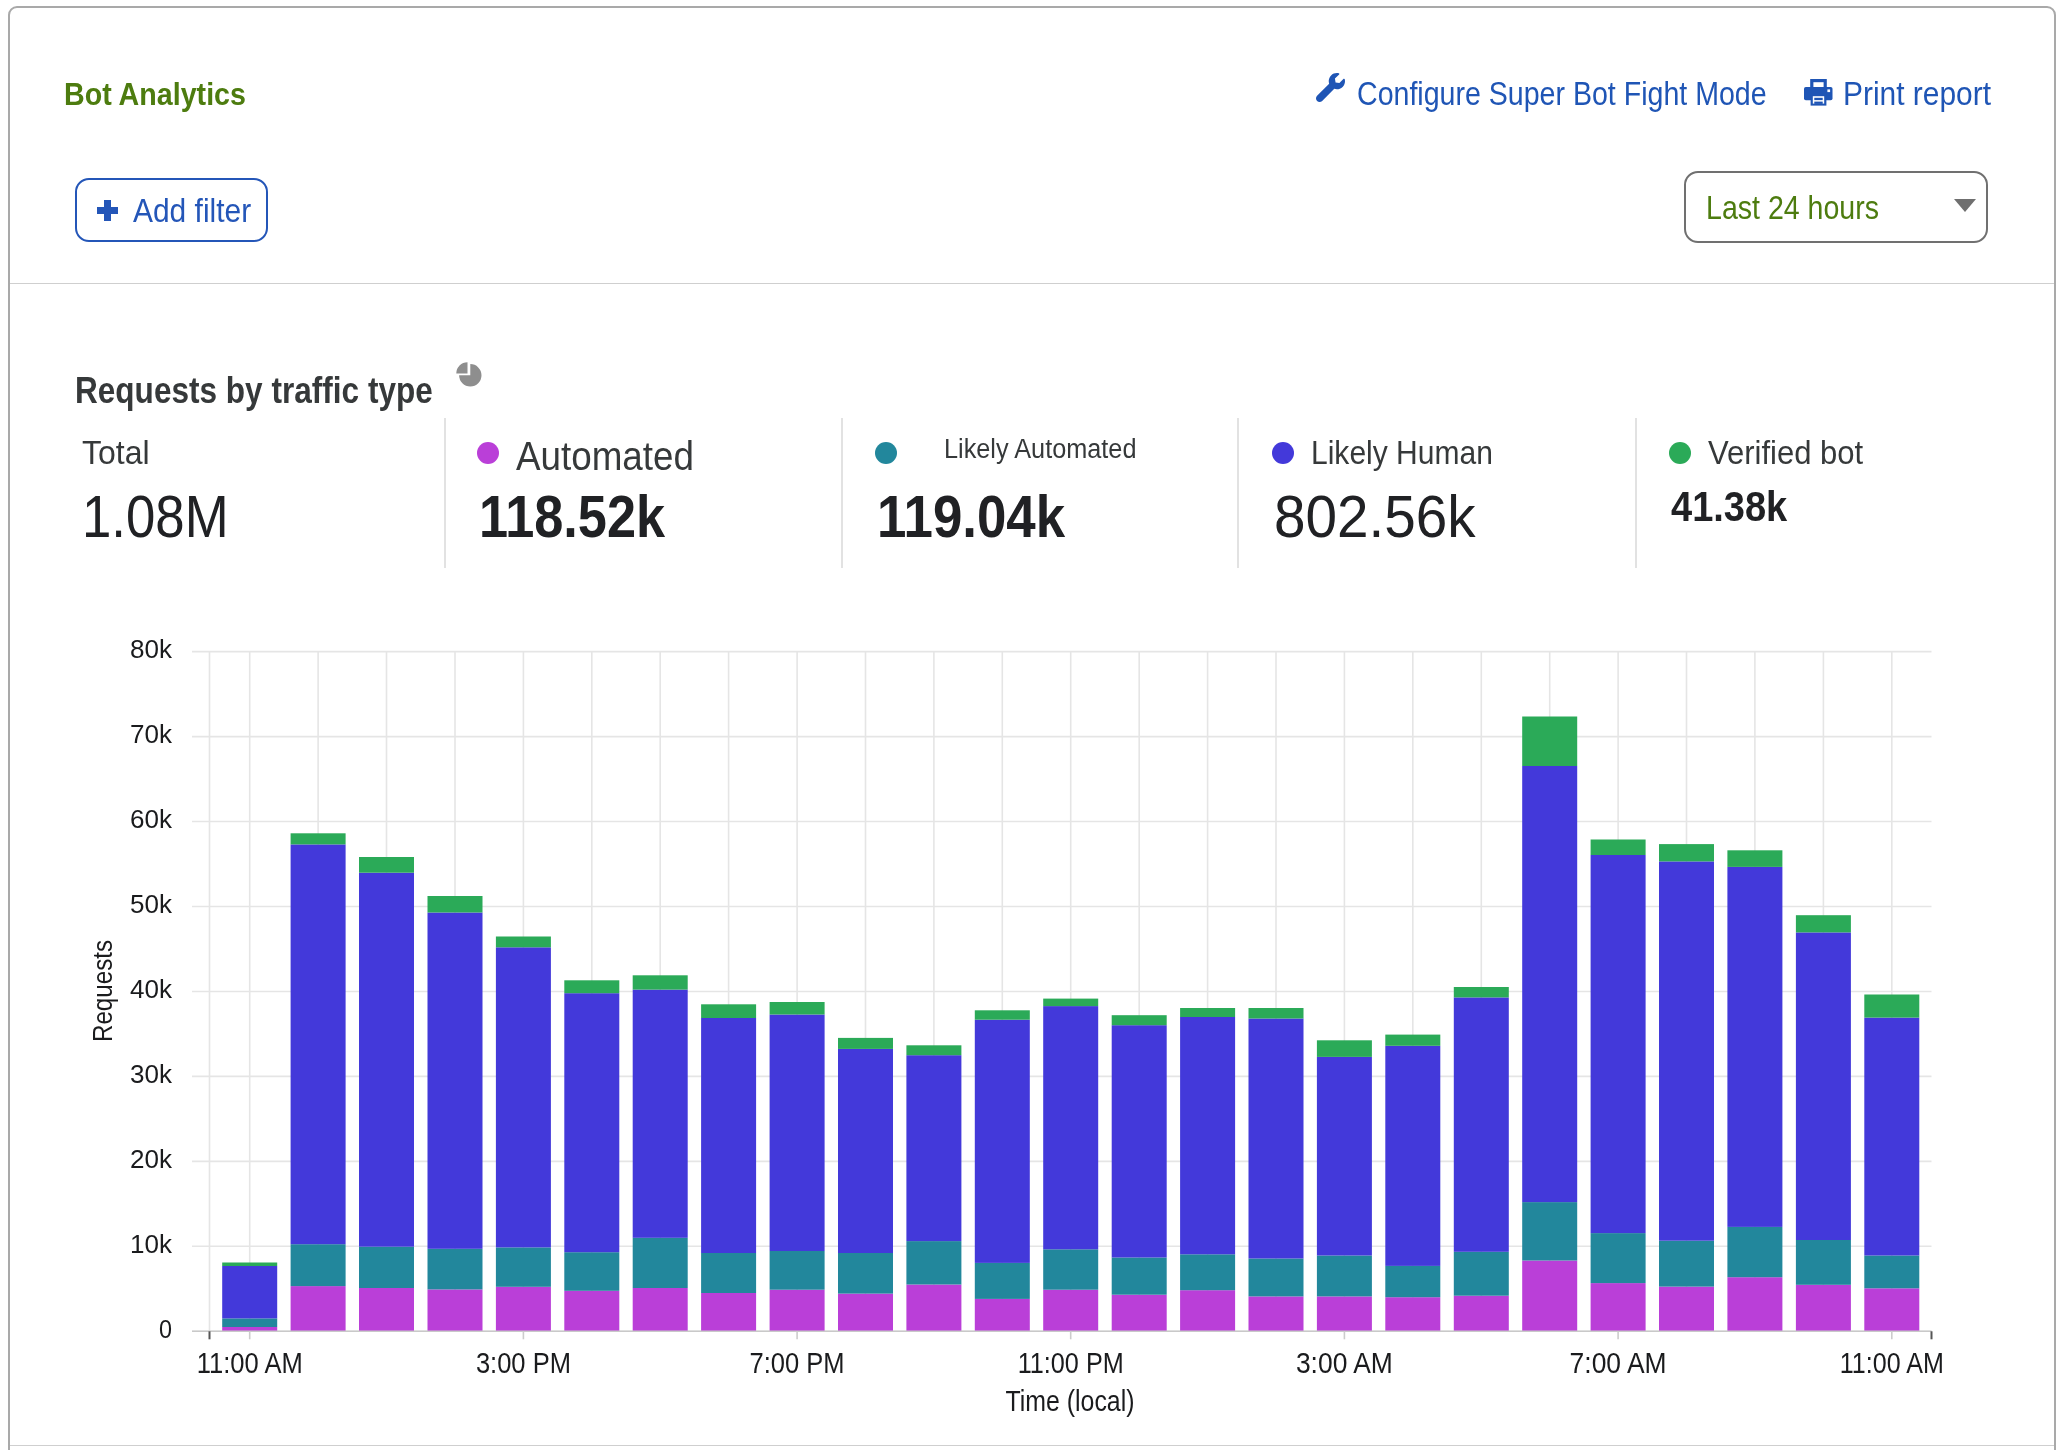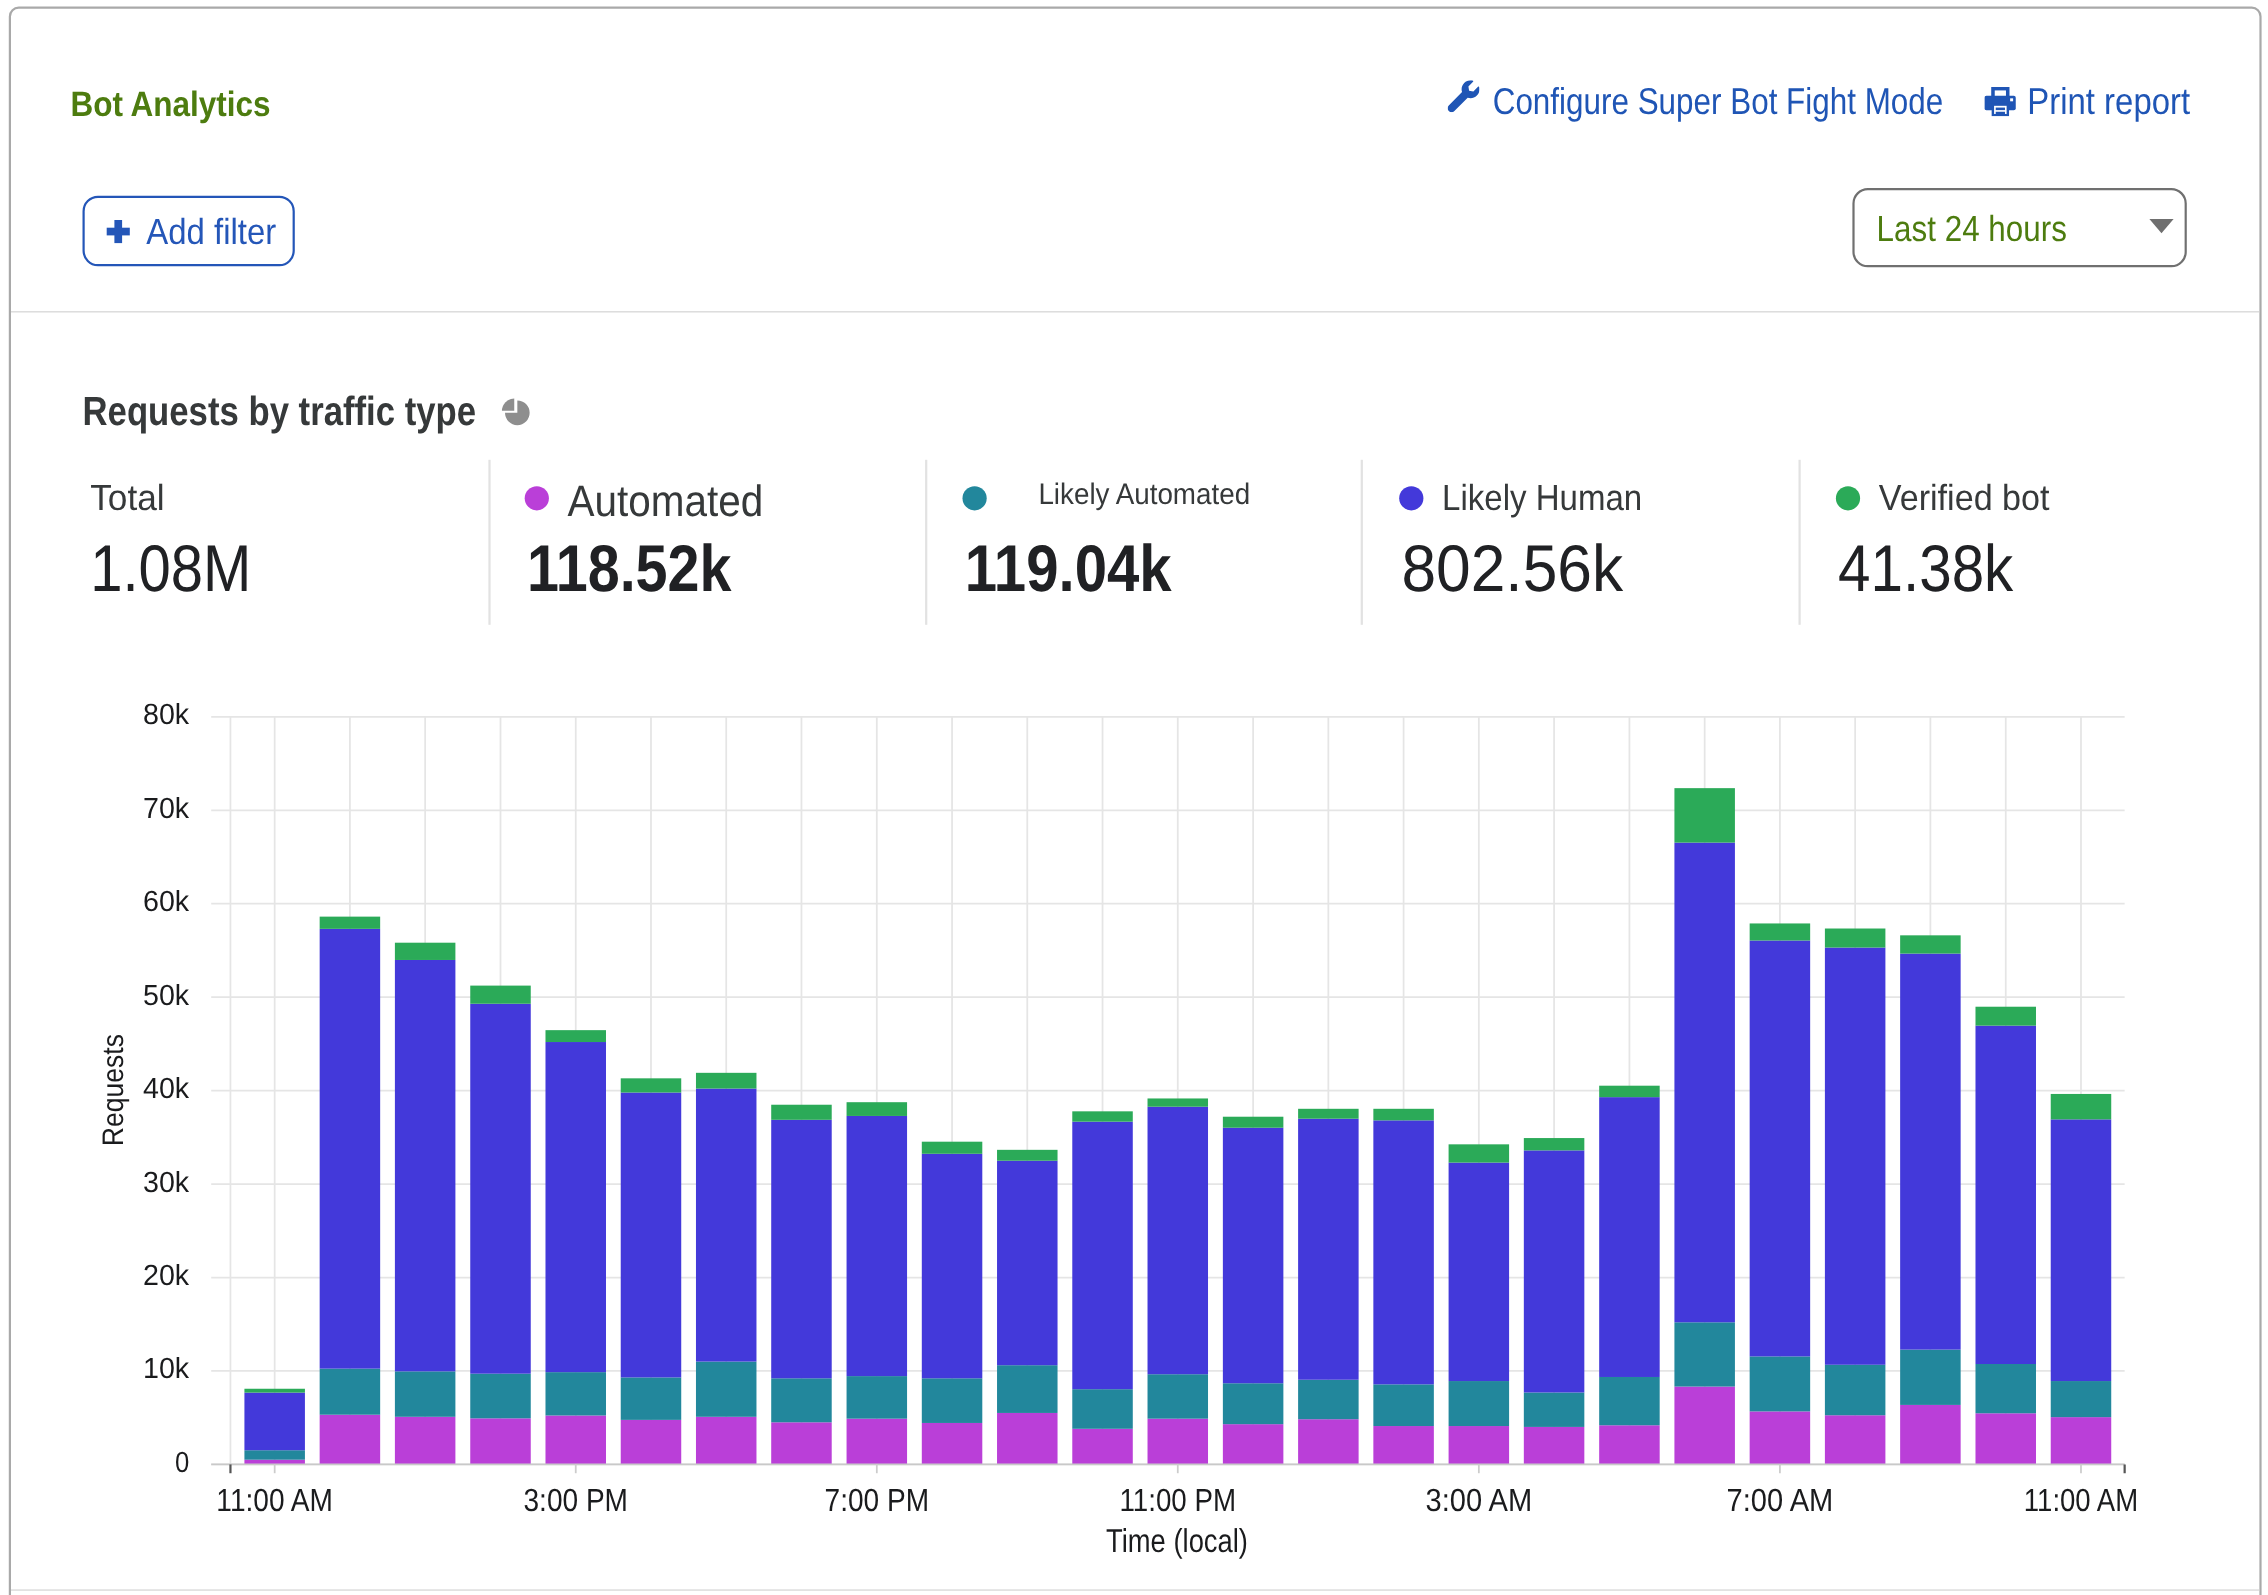--- a/index.html
+++ b/index.html
@@ -23,39 +23,39 @@
   </svg>
 <div style="position:absolute;left:1843px;top:74px;font-size:34px;color:#1f55b5;white-space:nowrap"><span style="display:inline-block;transform:scaleX(0.88);transform-origin:0 0">Print report</span></div>
 <div style="position:absolute;left:75px;top:178px;width:193px;height:64px;border:2.5px solid #2456b8;border-radius:14px"></div>
 <div style="position:absolute;left:97px;top:206.8px;width:21px;height:7px;background:#2456b8"></div>
 <div style="position:absolute;left:104px;top:199.8px;width:7px;height:21px;background:#2456b8"></div>
 <div style="position:absolute;left:133px;top:192px;font-size:33px;color:#2456b8;white-space:nowrap"><span style="display:inline-block;transform:scaleX(0.907);transform-origin:0 0">Add filter</span></div>
 <div style="position:absolute;left:1684px;top:171px;width:304px;height:72px;border:2px solid #707070;border-radius:14px"></div>
 <div style="position:absolute;left:1706px;top:189px;font-size:33px;color:#4d7c0f;white-space:nowrap"><span style="display:inline-block;transform:scaleX(0.865);transform-origin:0 0">Last 24 hours</span></div>
 <div style="position:absolute;left:1954px;top:199px;width:0;height:0;border-left:11px solid transparent;border-right:11px solid transparent;border-top:13px solid #6f6f6f"></div>
 <div style="position:absolute;left:10px;top:282.5px;width:2044px;height:1.8px;background:#cfcfcf"></div>
-<div style="position:absolute;left:75px;top:353px;font-size:37px;color:#36393a;font-weight:700;white-space:nowrap"><span style="display:inline-block;transform:scaleX(0.853);transform-origin:0 0">Requests by traffic type</span></div>
+<div style="position:absolute;left:75px;top:370px;font-size:37px;color:#36393a;font-weight:700;white-space:nowrap"><span style="display:inline-block;transform:scaleX(0.853);transform-origin:0 0">Requests by traffic type</span></div>
 <svg width="32" height="32" viewBox="0 0 32 32" style="position:absolute;left:452px;top:359px">
     <path fill="#8e8e8e" d="M18.3 16.3 L7.1 16.3 A11.2 11.2 0 1 0 18.3 5.1 Z"></path>
     <path fill="#8e8e8e" d="M15.5 14.5 L4.3 14.5 A11.2 11.2 0 0 1 15.5 3.3 Z"></path>
   </svg>
 <div style="position:absolute;left:82px;top:434px;font-size:33px;color:#36393a;white-space:nowrap"><span style="display:inline-block;transform:scaleX(0.97);transform-origin:0 0">Total</span></div>
 <div style="position:absolute;left:82px;top:482px;font-size:60px;color:#202124;font-weight:400;white-space:nowrap"><span style="display:inline-block;transform:scaleX(0.879);transform-origin:0 0">1.08M</span></div>
 <span style="position:absolute;left:477px;top:442px;width:22px;height:22px;border-radius:50%;background:#BA3FD8"></span>
 <div style="position:absolute;left:516px;top:434px;font-size:40px;color:#36393a;white-space:nowrap"><span style="display:inline-block;transform:scaleX(0.92);transform-origin:0 0">Automated</span></div>
 <div style="position:absolute;left:479px;top:482px;font-size:60px;color:#202124;font-weight:700;white-space:nowrap"><span style="display:inline-block;transform:scaleX(0.871);transform-origin:0 0">118.52k</span></div>
 <span style="position:absolute;left:875px;top:442px;width:22px;height:22px;border-radius:50%;background:#22879C"></span>
 <div style="position:absolute;left:944px;top:434px;font-size:27px;color:#36393a;white-space:nowrap"><span style="display:inline-block;transform:scaleX(0.936);transform-origin:0 0">Likely Automated</span></div>
 <div style="position:absolute;left:877px;top:482px;font-size:60px;color:#202124;font-weight:700;white-space:nowrap"><span style="display:inline-block;transform:scaleX(0.881);transform-origin:0 0">119.04k</span></div>
 <span style="position:absolute;left:1272px;top:442px;width:22px;height:22px;border-radius:50%;background:#4339DA"></span>
 <div style="position:absolute;left:1311px;top:434px;font-size:33px;color:#36393a;white-space:nowrap"><span style="display:inline-block;transform:scaleX(0.91);transform-origin:0 0">Likely Human</span></div>
 <div style="position:absolute;left:1274px;top:482px;font-size:60px;color:#202124;font-weight:400;white-space:nowrap"><span style="display:inline-block;transform:scaleX(0.944);transform-origin:0 0">802.56k</span></div>
 <span style="position:absolute;left:1669px;top:442px;width:22px;height:22px;border-radius:50%;background:#2BAA58"></span>
 <div style="position:absolute;left:1708px;top:434px;font-size:33px;color:#36393a;white-space:nowrap"><span style="display:inline-block;transform:scaleX(0.94);transform-origin:0 0">Verified bot</span></div>
-<div style="position:absolute;left:1671px;top:482px;font-size:60px;color:#202124;font-weight:400;white-space:nowrap"><span style="display:inline-block;transform:scaleX(0.884);transform-origin:0 0">41.38k</span></div>
+<div style="position:absolute;left:1671px;top:482px;font-size:43px;color:#202124;font-weight:700;white-space:nowrap"><span style="display:inline-block;transform:scaleX(0.884);transform-origin:0 0">41.38k</span></div>
 <div style="position:absolute;left:444px;top:418px;width:2px;height:150px;background:#e2e2e2"></div>
 <div style="position:absolute;left:841px;top:418px;width:2px;height:150px;background:#e2e2e2"></div>
 <div style="position:absolute;left:1237px;top:418px;width:2px;height:150px;background:#e2e2e2"></div>
 <div style="position:absolute;left:1635px;top:418px;width:2px;height:150px;background:#e2e2e2"></div>
 <svg width="2062" height="850" viewBox="0 600 2062 850" style="position:absolute;left:0;top:600px" font-family="Liberation Sans, sans-serif">
 <line x1="192.0" y1="1331.3" x2="1931.5" y2="1331.3" stroke="#e5e5e5" stroke-width="1.6"></line>
 <line x1="192.0" y1="1246.3" x2="1931.5" y2="1246.3" stroke="#e5e5e5" stroke-width="1.6"></line>
 <line x1="192.0" y1="1161.4" x2="1931.5" y2="1161.4" stroke="#e5e5e5" stroke-width="1.6"></line>
 <line x1="192.0" y1="1076.4" x2="1931.5" y2="1076.4" stroke="#e5e5e5" stroke-width="1.6"></line>
 <line x1="192.0" y1="991.5" x2="1931.5" y2="991.5" stroke="#e5e5e5" stroke-width="1.6"></line>

